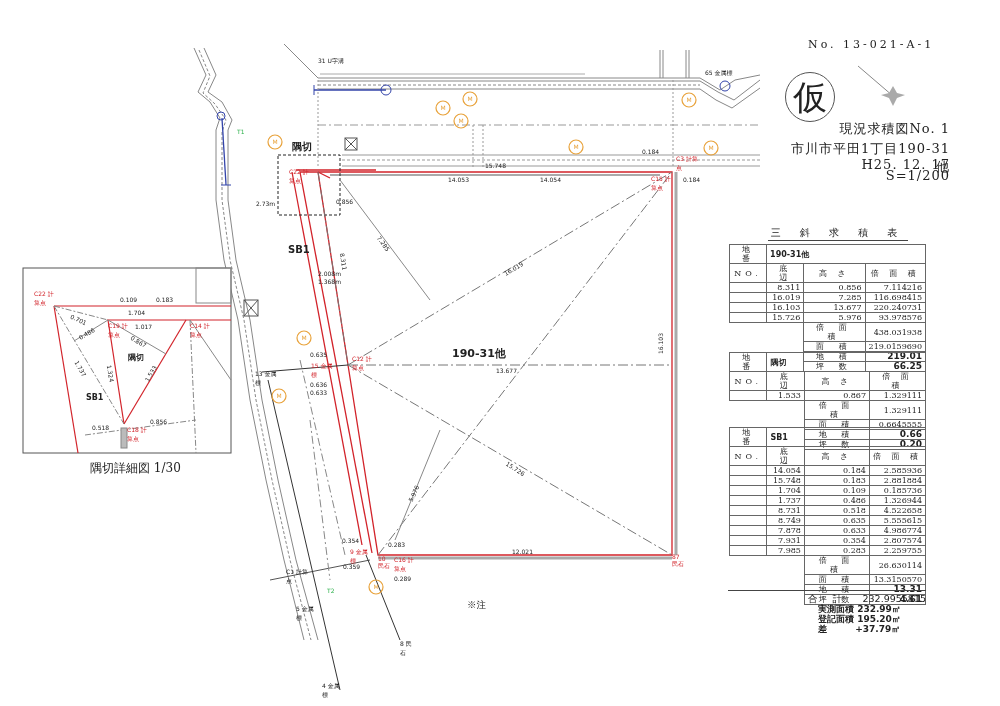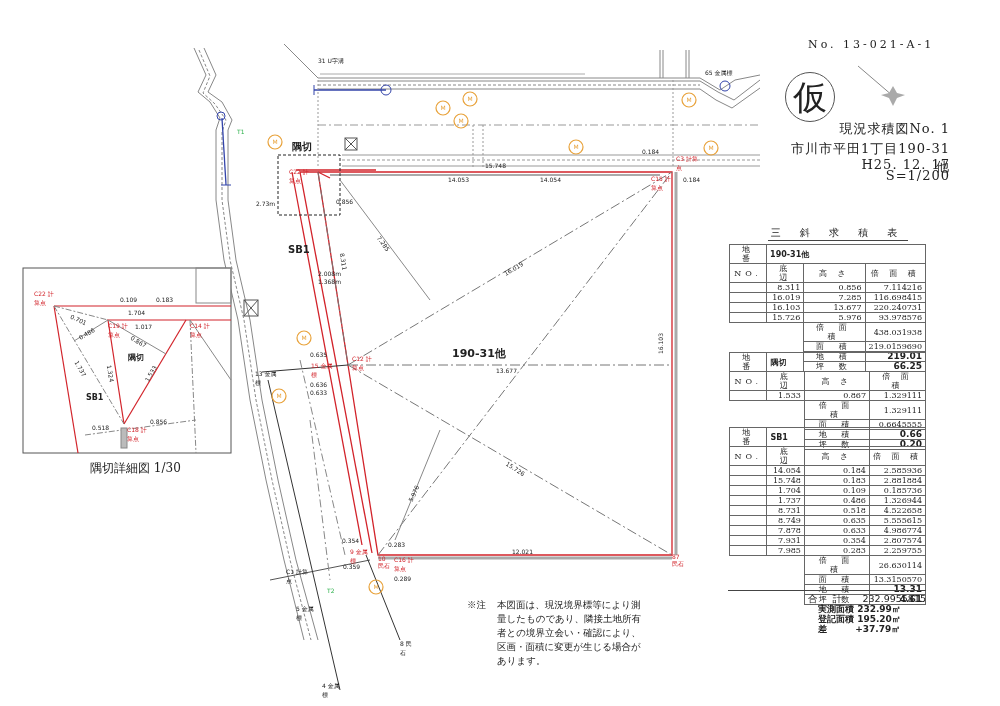--- a/index.html
+++ b/index.html
@@ -382,21 +382,20 @@
 </div>
 
 <div class="abs area">
   <div><span>実測面積</span> <span>232.99㎡</span></div>
   <div><span>登記面積</span> <span>195.20㎡</span></div>
   <div><span>差</span>&nbsp;&nbsp;&nbsp;&nbsp;&nbsp;&nbsp;&nbsp;&nbsp; <span>+37.79㎡</span></div>
 </div>
 
 <div class="abs note">
   <span class="mark">※注</span>
-  <div class="body">本図面は、現況境界標等により測量したものであり、隣接土地所有者との境界立会い・確認により、区画・面積に変更が生じる場合があります。</div>
 </div>
 
 <div class="abs" style="left:452px;top:346px;font-family:'DejaVu Sans',sans-serif;font-weight:bold;font-size:11px;">190-31他</div>
 <div class="abs" style="left:292px;top:140px;font-family:'DejaVu Sans',sans-serif;font-weight:bold;font-size:10px;">隅切</div>
 <div class="abs" style="left:288px;top:244px;font-family:'DejaVu Sans',sans-serif;font-weight:bold;font-size:10px;">SB1</div>
 <div class="abs lbl-sm" style="left:318px;top:57px;width:30px;">31 U字溝</div>
 <div class="abs lbl-sm" style="left:705px;top:69px;width:30px;">65 金属標</div>
 <div class="abs lbl-sm" style="left:237px;top:128px;color:#2bb04a;">T1</div>
 <div class="abs lbl-sm" style="left:327px;top:587px;color:#2bb04a;">T2</div>
 

